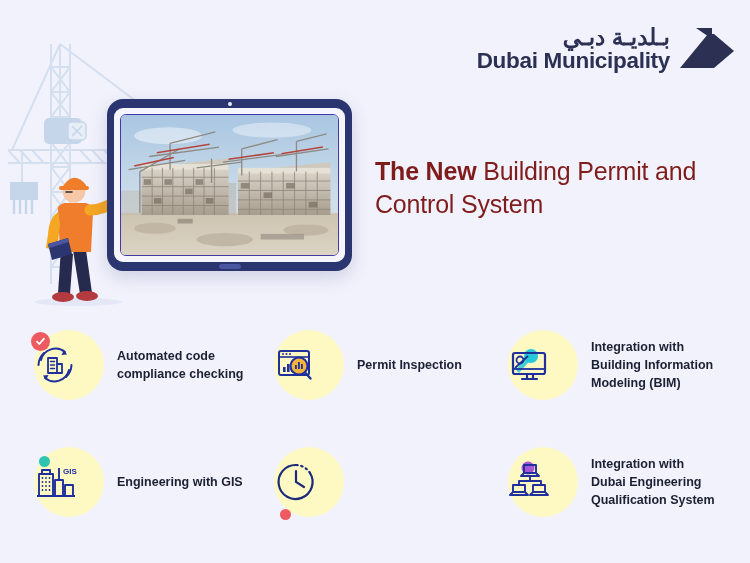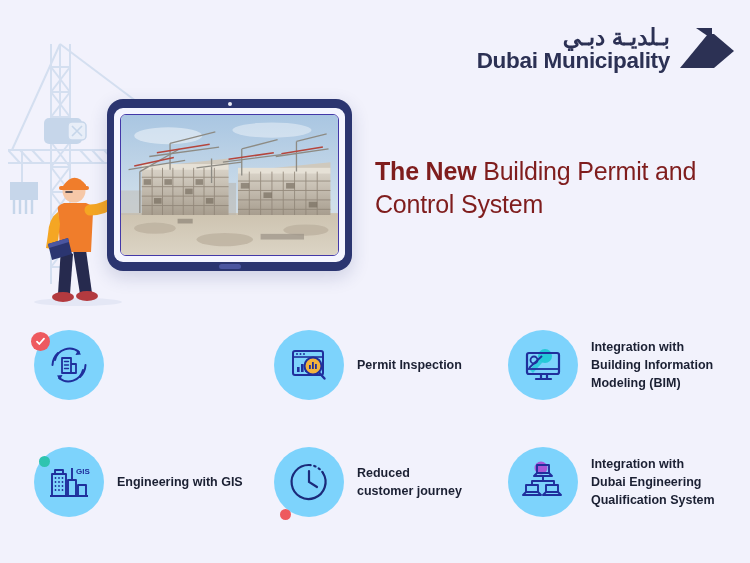--- a/index.html
+++ b/index.html
@@ -73,23 +73,23 @@
     font-size:25px; line-height:1.32;
     color:#7f1d1d; font-weight:400;
     letter-spacing:-0.2px;
   }
   #headline .strong { font-weight:700; }
 
   
   .feature { position:absolute; display:flex; align-items:center; }
   .fcircle {
     width:70px; height:70px; border-radius:50%;
-    background:#7dd3fc;
+    background:#fef9c3;
     flex:0 0 auto;
-    display:flex; align-items:center; justify-content:center;
+    display:flex; align-items:center; 
     position:relative;
   }
   .flabel {
     font-size:12.5px; line-height:1.45;
     font-weight:600; color:#1b2033;
     margin-left:13px; white-space:pre-line;
   }
   .badge { position:absolute; border-radius:50%; }
 
   #f1 { left:34px;  top:330px; }
@@ -284,20 +284,22 @@
       <g stroke="#1f2f9c" stroke-width="1.4" stroke-linecap="round">
         <path d="M16.5,17.5 H20.5 M16.5,21 H20.5 M16.5,24.5 H20.5"></path>
       </g>
     </svg>
     <div class="badge">
       <svg width="11" height="11" viewBox="0 0 11 11">
         <path d="M2,5.6 L4.3,8 L9,2.6" stroke="#ffffff" stroke-width="1.8" fill="none" stroke-linecap="round" stroke-linejoin="round"></path>
       </svg>
     </div>
   </div>
+  <div class="flabel">Automated code
+compliance checking</div>
 </div>
 
 <div class="feature" id="f2">
   <div class="fcircle">
     <svg width="42" height="42" viewBox="0 0 42 42">
       <rect x="5" y="7" width="30" height="24" rx="2" fill="none" stroke="#1f2f9c" stroke-width="2"></rect>
       <path d="M5,13 H35" stroke="#1f2f9c" stroke-width="1.6"></path>
       <g fill="#1f2f9c">
         <circle cx="9" cy="10" r="1"></circle>
           <circle cx="12.5" cy="10" r="1"></circle>
@@ -370,22 +372,20 @@
 </div>
 
 <div class="feature" id="f5">
   <div class="fcircle">
     <svg width="44" height="44" viewBox="0 0 44 44">
       <path d="M22,5 A17,17 0 1 0 36,13" fill="none" stroke="#1b2a7a" stroke-width="2.2" stroke-linecap="round"></path>
       <path d="M36,13 A17,17 0 0 0 22,5" fill="none" stroke="#1b2a7a" stroke-width="2.2" stroke-linecap="round" stroke-dasharray="1.4 3.6"></path>
       <path d="M22,11 V22 L30,27" fill="none" stroke="#1b2a7a" stroke-width="2.2" stroke-linecap="round"></path>
     </svg>
   </div>
-  <div class="flabel">Reduced
-customer journey</div>
   <div class="badge"></div>
 </div>
 
 <div class="feature" id="f6">
   <div class="fcircle">
     <svg width="44" height="44" viewBox="0 0 44 44">
       <circle cx="20" cy="8" r="6.5" fill="#a855d6"></circle>
       <g fill="none" stroke="#1f2f9c" stroke-width="1.9" stroke-linejoin="round" stroke-linecap="round">
         <rect x="16" y="5" width="12" height="8"></rect>
         <path d="M13,16 H31 L28,13 H16 Z"></path>

